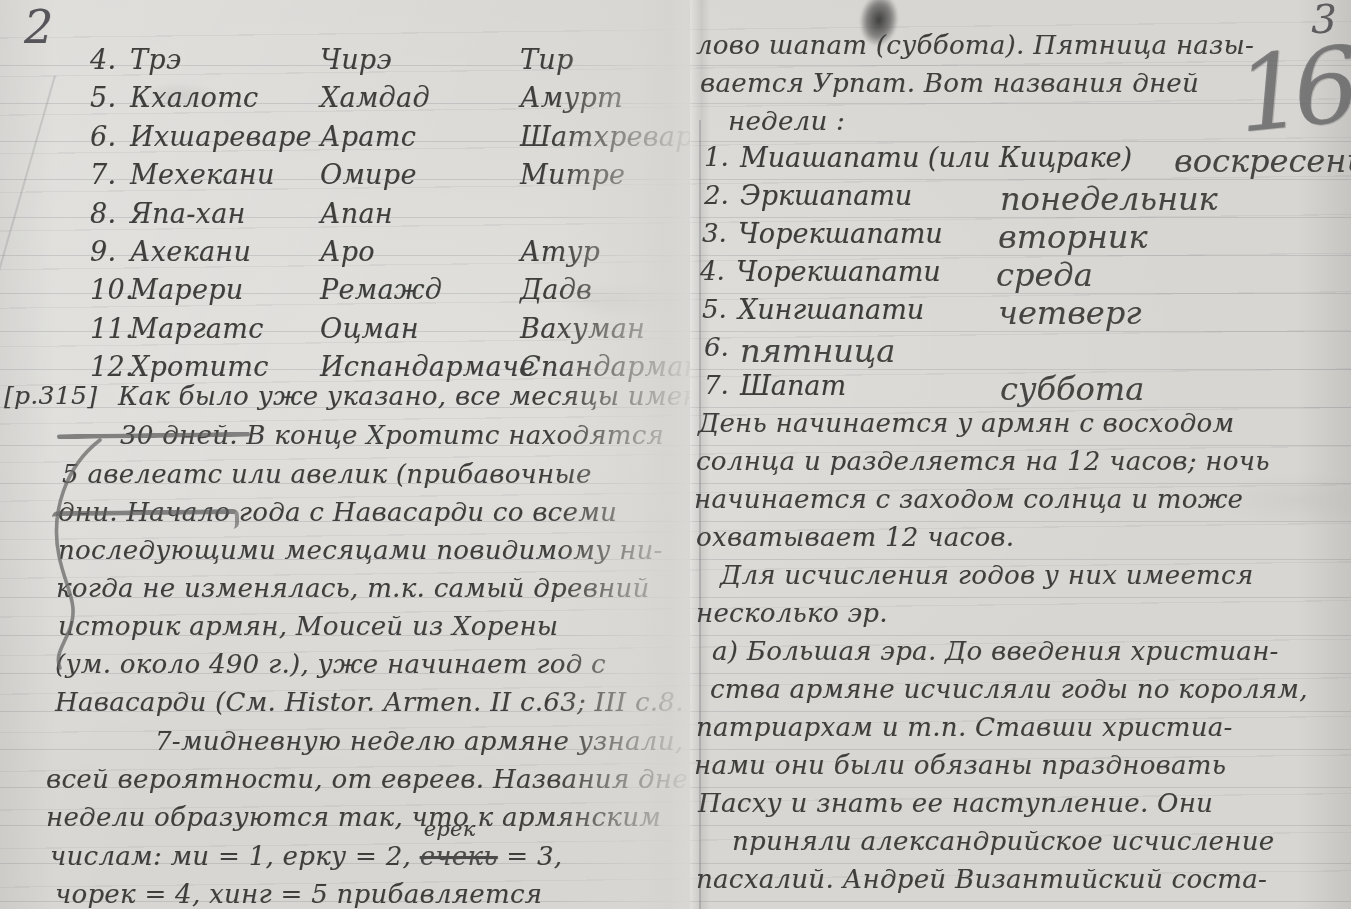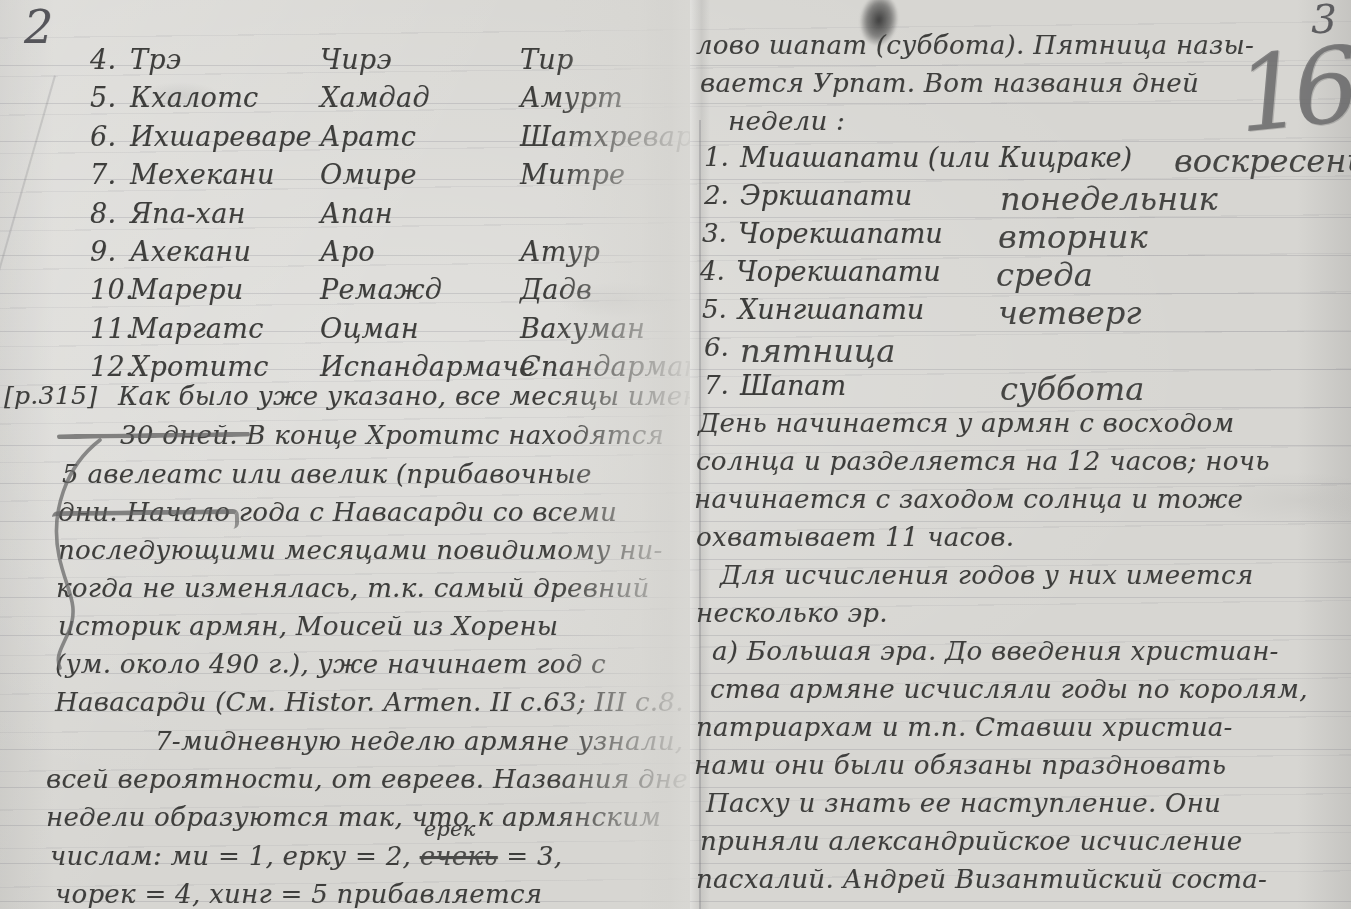--- a/index.html
+++ b/index.html
@@ -238,24 +238,24 @@
     </div>
     <div class="wrow" style="left:14px;top:370px;">
       <span class="wnum">7.</span>
       <span class="wname">Шапат</span>
       <span class="wmean">суббота</span>
     </div>
 
     <div class="hw" style="left:8px;top:408px;">День начинается у армян с восходом</div>
     <div class="hw" style="left:6px;top:446px;">солнца и разделяется на 12 часов; ночь</div>
     <div class="hw" style="left:4px;top:484px;">начинается с заходом солнца и тоже</div>
-    <div class="hw" style="left:6px;top:522px;">охватывает 11 часов.</div>
+    <div class="hw" style="left:6px;top:522px;">охватывает 12 часов.</div>
     <div class="hw" style="left:30px;top:560px;">Для исчисления годов у них имеется</div>
     <div class="hw" style="left:6px;top:598px;">несколько эр.</div>
     <div class="hw" style="left:22px;top:636px;">а) Большая эра. До введения христиан-</div>
     <div class="hw" style="left:20px;top:674px;">ства армяне исчисляли годы по королям,</div>
     <div class="hw" style="left:6px;top:712px;">патриархам и т.п. Ставши христиа-</div>
     <div class="hw" style="left:4px;top:750px;">нами они были обязаны праздновать</div>
-    <div class="hw" style="left:8px;top:788px;margin-left:8px;">Пасху и знать ее наступление. Они</div>
-    <div class="hw" style="left:10px;top:826px;">приняли александрийское исчисление</div>
+    <div class="hw" style="left:8px;top:788px;">Пасху и знать ее наступление. Они</div>
+    <div class="hw" style="left:10px;top:826px;padding-left:32px;">приняли александрийское исчисление</div>
     <div class="hw" style="left:6px;top:864px;">пасхалий. Андрей Византийский соста-</div>
   </div>
 </div>
 
 </body></html>

